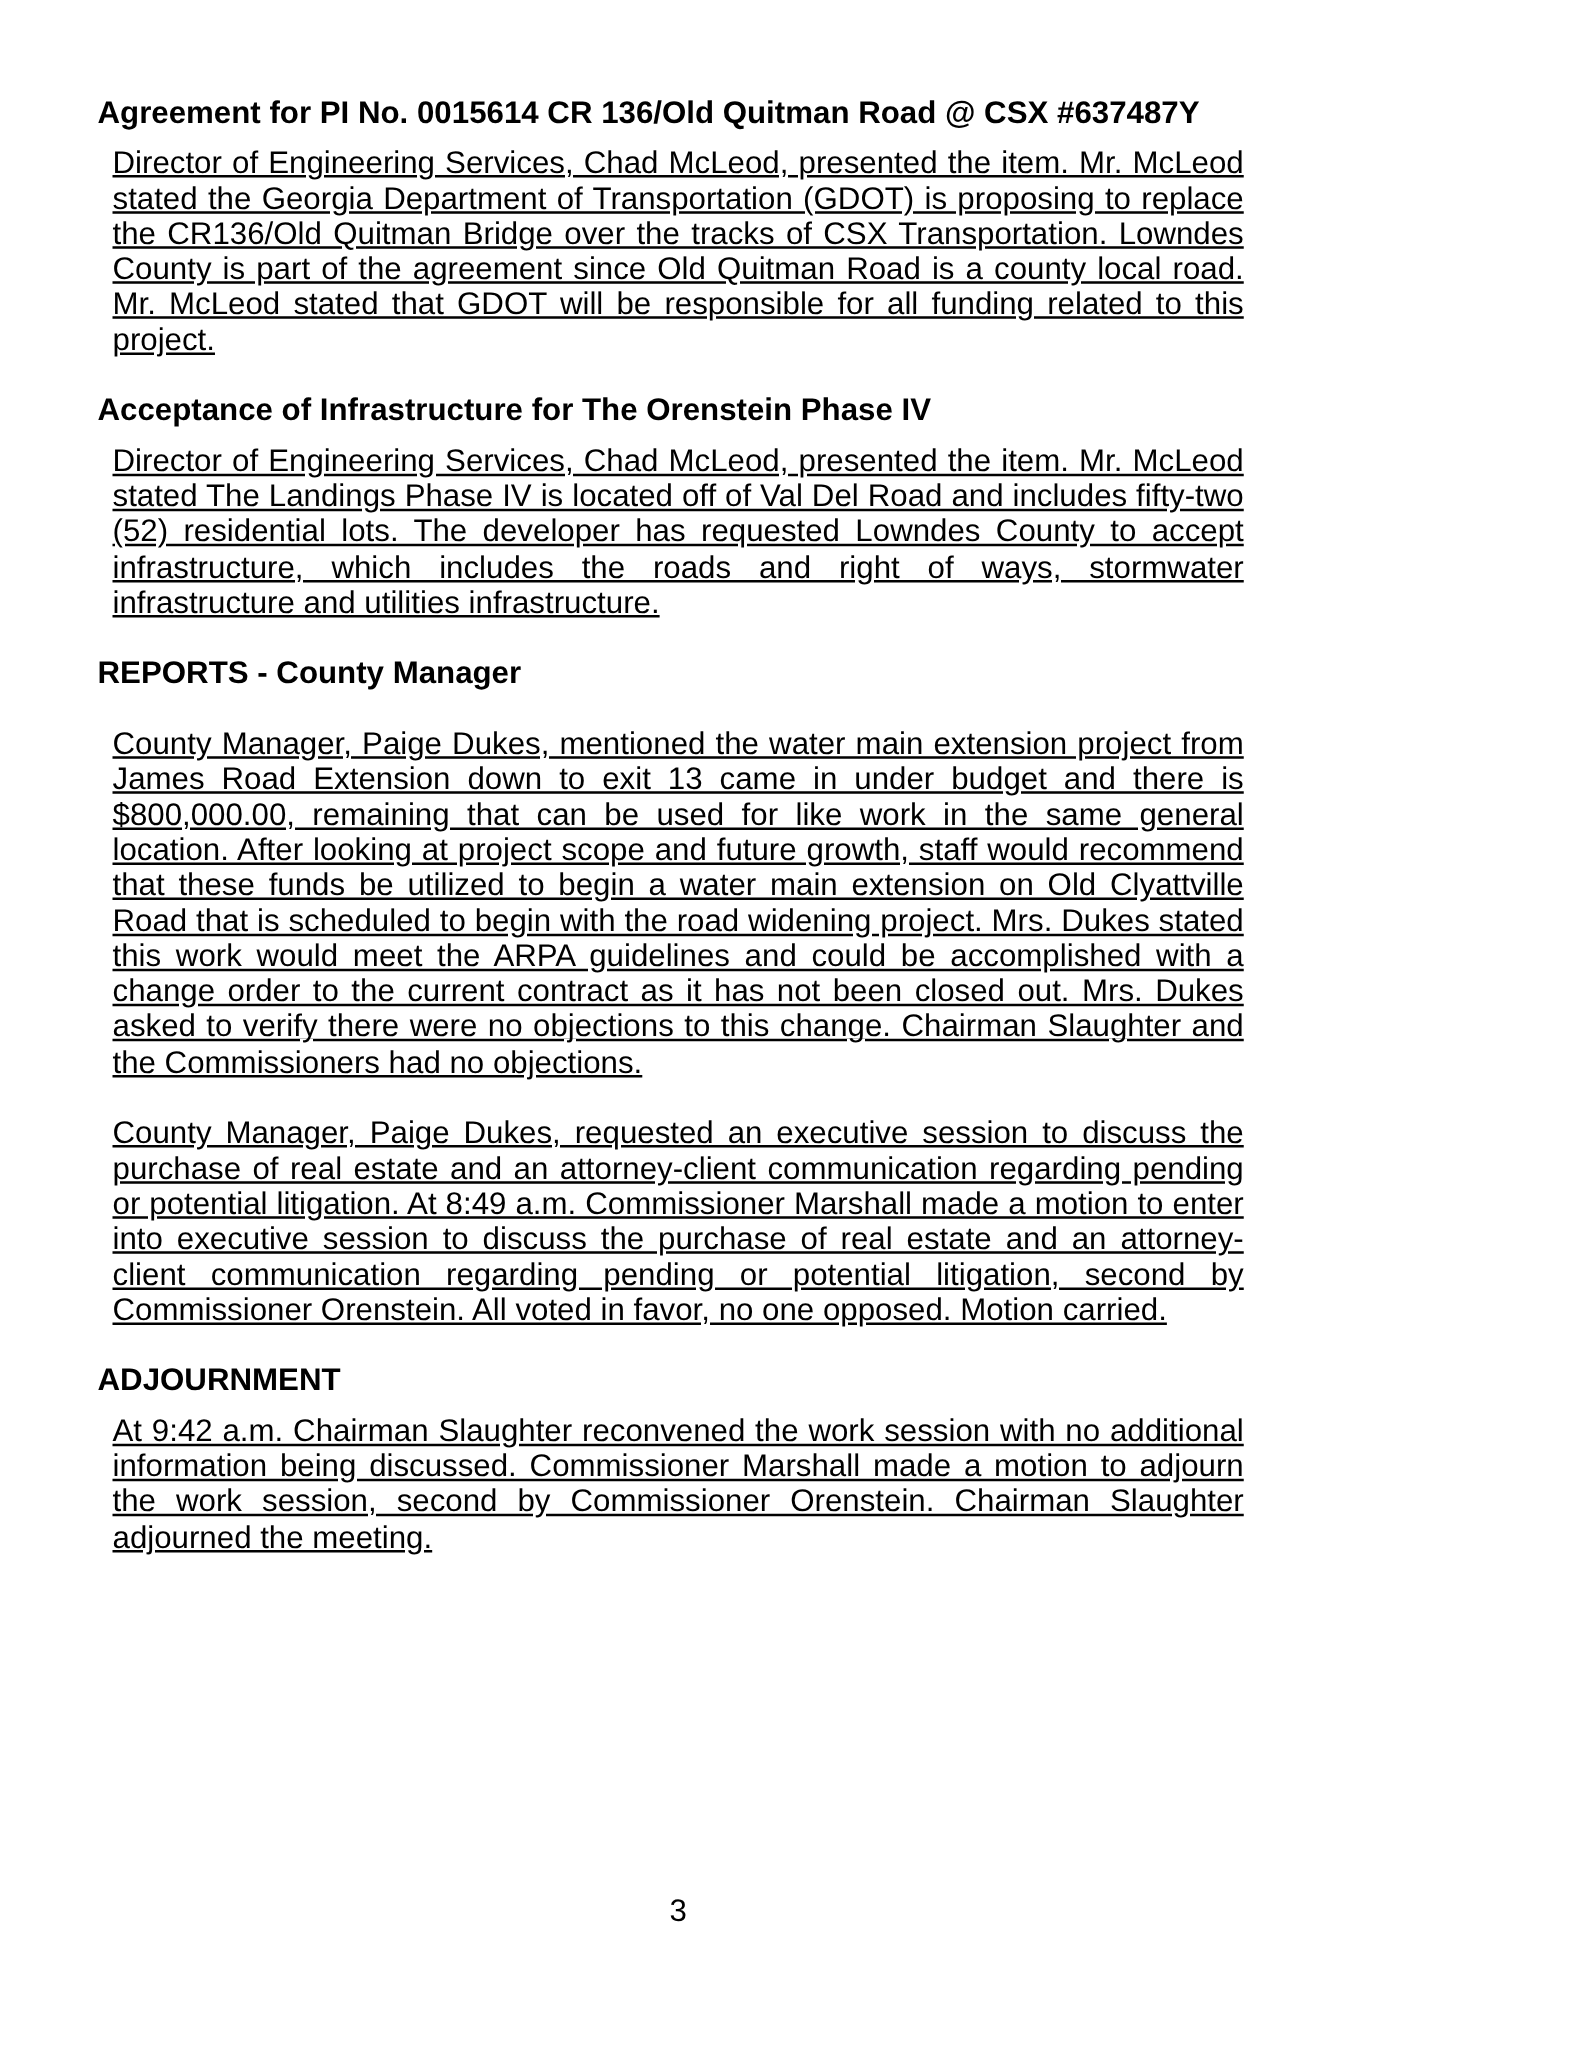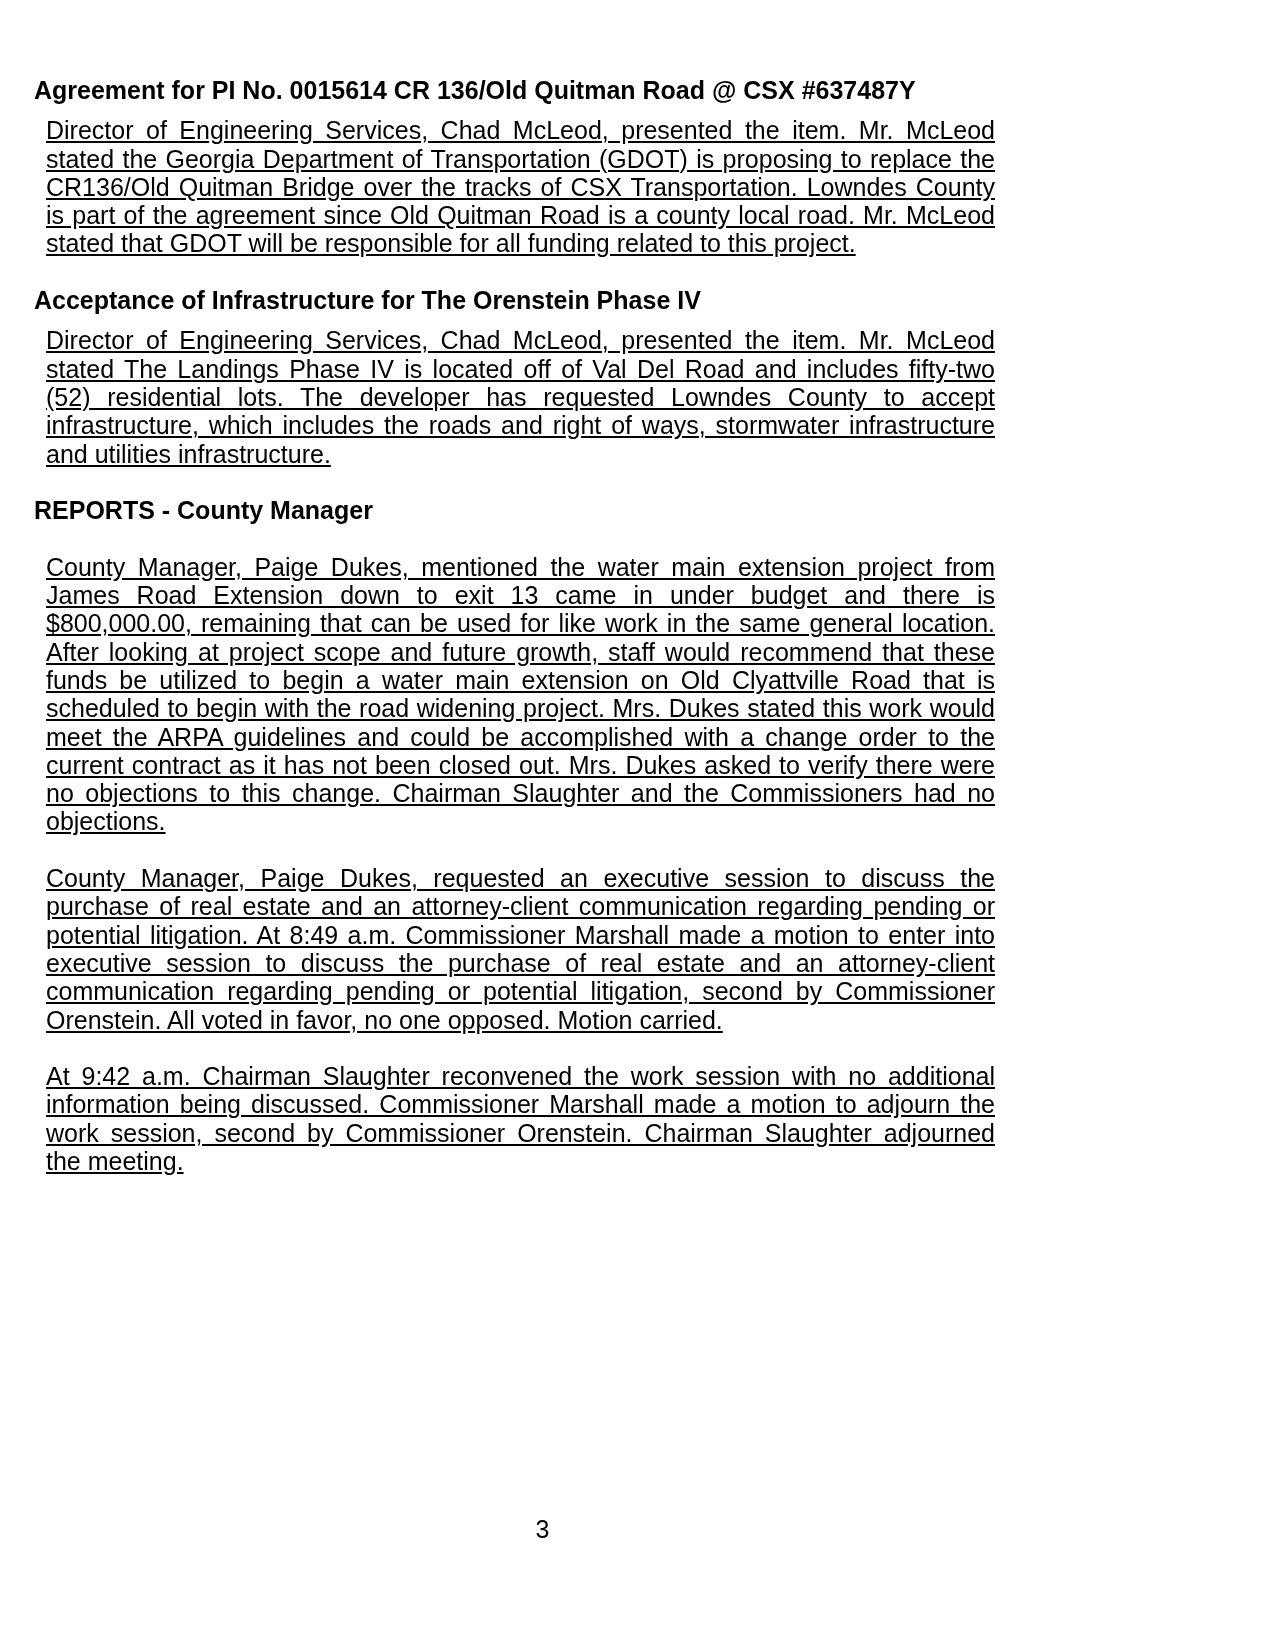--- a/index.html
+++ b/index.html
@@ -5,21 +5,21 @@
   html, body {
     margin: 0;
     padding: 0;
     background: #ffffff;
   }
   .page {
     position: relative;
     width: 1089px;
     height: 1650px;
     box-sizing: border-box;
-    padding: 76px 82px 0 34px;
+    padding: 76px 82px 0 78px;
     background: #ffffff;
     color: #000000;
     font-family: "Liberation Sans", "DejaVu Sans", sans-serif;
     font-size: 25px;
     line-height: 28.3px;
     overflow: hidden;
   }
   .doc-section {
     margin: 0;
   }
@@ -62,18 +62,19 @@
     <p class="doc-paragraph">Director of Engineering Services, Chad McLeod, presented the item. Mr. McLeod stated The Landings Phase IV is located off of Val Del Road and includes fifty-two (52) residential lots. The developer has requested Lowndes County to accept infrastructure, which includes the roads and right of ways, stormwater infrastructure and utilities infrastructure.</p>
   </section>
 
   <section class="doc-section blank-above">
     <h2 class="doc-heading">REPORTS - County Manager</h2>
     <p class="doc-paragraph blank-above">County Manager, Paige Dukes, mentioned the water main extension project from James Road Extension down to exit 13 came in under budget and there is $800,000.00, remaining that can be used for like work in the same general location. After looking at project scope and future growth, staff would recommend that these funds be utilized to begin a water main extension on Old Clyattville Road that is scheduled to begin with the road widening project. Mrs. Dukes stated this work would meet the ARPA guidelines and could be accomplished with a change order to the current contract as it has not been closed out. Mrs. Dukes asked to verify there were no objections to this change. Chairman Slaughter and the Commissioners had no objections.</p>
     <p class="doc-paragraph blank-above">County Manager, Paige Dukes, requested an executive session to discuss the purchase of real estate and an attorney-client communication regarding pending or potential litigation. At 8:49 a.m. Commissioner Marshall made a motion to enter into executive session to discuss the purchase of real estate and an attorney-client communication regarding pending or potential litigation, second by Commissioner Orenstein. All voted in favor, no one opposed. Motion carried.</p>
   </section>
 
   <section class="doc-section blank-above">
+    <h2 class="doc-heading">ADJOURNMENT</h2>
     <p class="doc-paragraph">At 9:42 a.m. Chairman Slaughter reconvened the work session with no additional information being discussed. Commissioner Marshall made a motion to adjourn the work session, second by Commissioner Orenstein. Chairman Slaughter adjourned the meeting.</p>
   </section>
 
   <div class="page-number">3</div>
 
 </div>
 
 </body></html>

